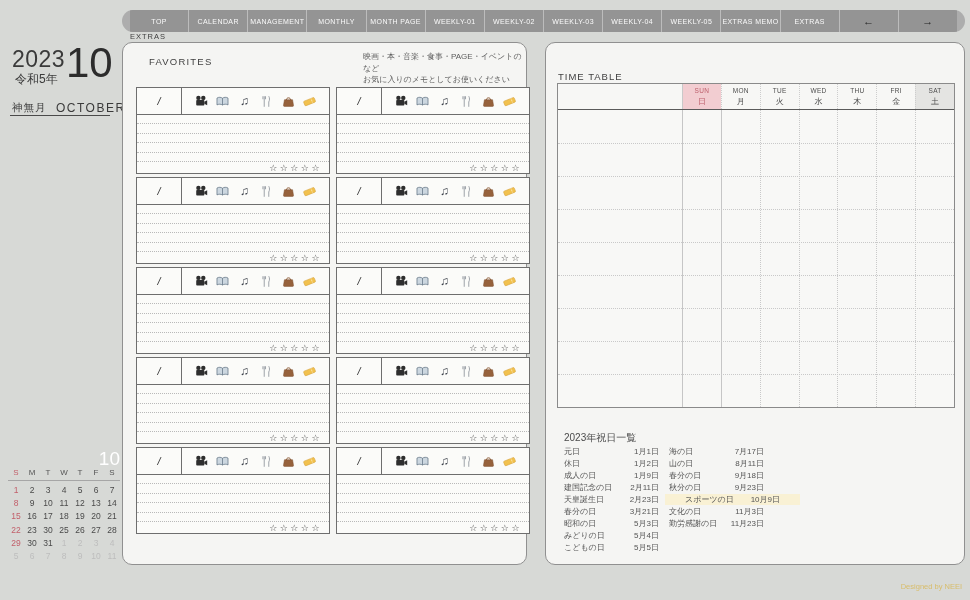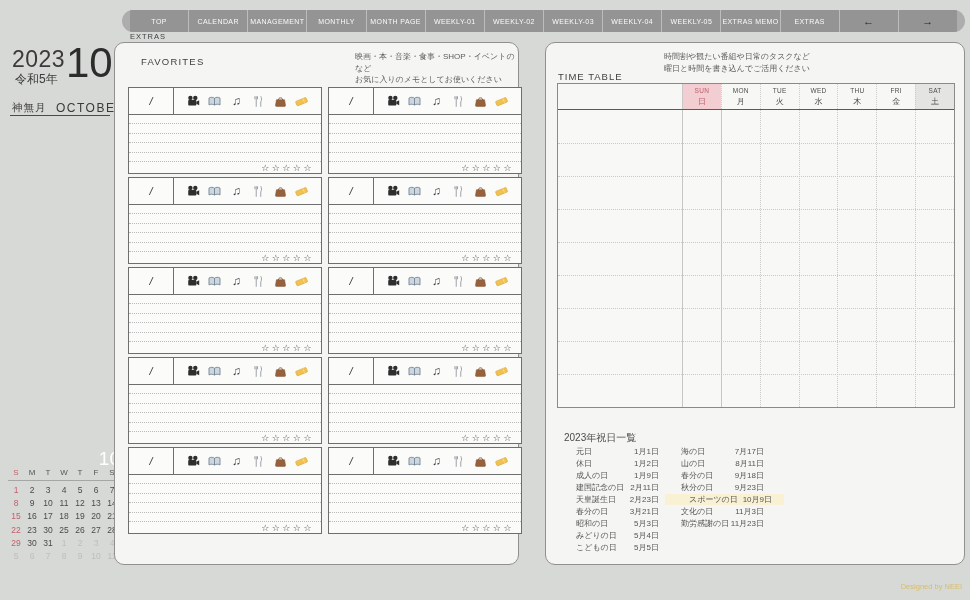--- a/index.html
+++ b/index.html
@@ -32,21 +32,21 @@
   .mc-h.sun{color:#c2606b;}
   .mc-line{position:absolute;top:34px;left:0;width:112px;border-top:1px solid #a6a6a6;}
   .mc-grid{position:absolute;top:38px;left:0;display:grid;grid-template-columns:repeat(7,16px);grid-auto-rows:13.2px;}
   .mc-d{text-align:center;font-size:8.5px;line-height:13.2px;color:#4a4a4a;}
   .mc-d.sun{color:#c2606b;}
   .mc-d.next{color:#bdbdbd;}
 
   
   .panel{position:absolute;top:42px;height:523px;background:#f5f5f3;border:1px solid #909090;
          border-radius:10px;box-sizing:border-box;}
-  #panel-fav{left:114px;width:405px;padding-left:48px;}
+  #panel-fav{left:122px;width:405px;padding-left:48px;}
   #panel-tt{left:545px;width:420px;}
   .panel .abs{position:absolute;}
 
   .fav-title{left:26px;top:13px;font-size:9.5px;letter-spacing:1.2px;color:#3f3f3f;}
   .fav-note{left:240px;top:8px;font-size:8px;line-height:11.5px;color:#5c5c5c;}
   .tt-title{left:12px;top:28px;font-size:9.5px;letter-spacing:1px;color:#3f3f3f;}
   .tt-note{left:118px;top:8px;font-size:8px;line-height:11.5px;color:#5c5c5c;}
 
   
   .cards{left:13px;top:44px;display:grid;grid-template-columns:194px 194px;gap:3px 6px;}
@@ -80,22 +80,22 @@
   .v-solid{border-left:1px solid #c6c6c6;}
   .v-dot{border-left:1px dotted #c9c9c9;}
   .hline{position:absolute;left:0;right:0;height:0;border-top:1px dotted #c9c9c9;}
 
   
   .hol-title{left:18px;top:388px;font-size:10px;color:#4a4a4a;}
   .hol-cols{left:18px;top:403px;display:flex;gap:10px;}
   .hcol{display:flex;flex-direction:column;}
   .hl{width:95px;height:11.9px;display:flex;justify-content:space-between;align-items:center;
       font-size:8px;color:#555;}
-  .hl.hi{background:#f9f1d4;padding:0 12px;margin:0 -4px;}
-  .hname{white-space:nowrap;margin-left:12px;}
+  .hl.hi{background:#f9f1d4;padding:0 20px;margin:0 -4px;}
+  .hname{white-space:nowrap;}
   .hdate{white-space:nowrap;}
 
   .credit{position:absolute;right:8px;top:582px;font-size:7.5px;color:#d8bd6b;}
 </style>
 </head>
 <body>
 
 <div id="app">
 
   <div class="navbar">
@@ -177,21 +177,21 @@
         <div class="mc-d next">8</div>
         <div class="mc-d next">9</div>
         <div class="mc-d next">10</div>
         <div class="mc-d next">11</div>
       </div>
   </div>
 
   <div class="panel" id="panel-fav">
     <div class="abs fav-title">FAVORITES</div>
     <div class="abs fav-note">
-      <div>映画・本・音楽・食事・SHOP・イベントのなど</div>
+      <div>映画・本・音楽・食事・PAGE・イベントのなど</div>
       <div>お気に入りのメモとしてお使いください</div>
     </div>
     <div class="abs cards">
         <div class="card">
           <div class="card-head">
             <div class="card-date">/</div>
             <div class="card-icons">
               <span class="icon">
                 <svg viewBox="0 0 16 16" width="13" height="13">
                   <circle cx="4.2" cy="3.6" r="2.7" fill="#2e2e2e"></circle>
@@ -746,24 +746,20 @@
           </div>
           <div class="card-foot">
             <div class="stars">☆☆☆☆☆</div>
           </div>
         </div>
       </div>
   </div>
 
   <div class="panel" id="panel-tt">
     <div class="abs tt-title">TIME TABLE</div>
-    <div class="abs tt-note">
-      <div>時間割や観たい番組や日常のタスクなど</div>
-      <div>曜日と時間を書き込んでご活用ください</div>
-    </div>
     <div class="abs tt-table">
       <div class="tt-head">
           <div class="tt-timecol-head"></div>
           <div class="tt-day-head sun">
             <span class="tt-en">SUN</span>
             <span class="tt-jp">日</span>
           </div>
           <div class="tt-day-head weekday">
             <span class="tt-en">MON</span>
             <span class="tt-jp">月</span>

